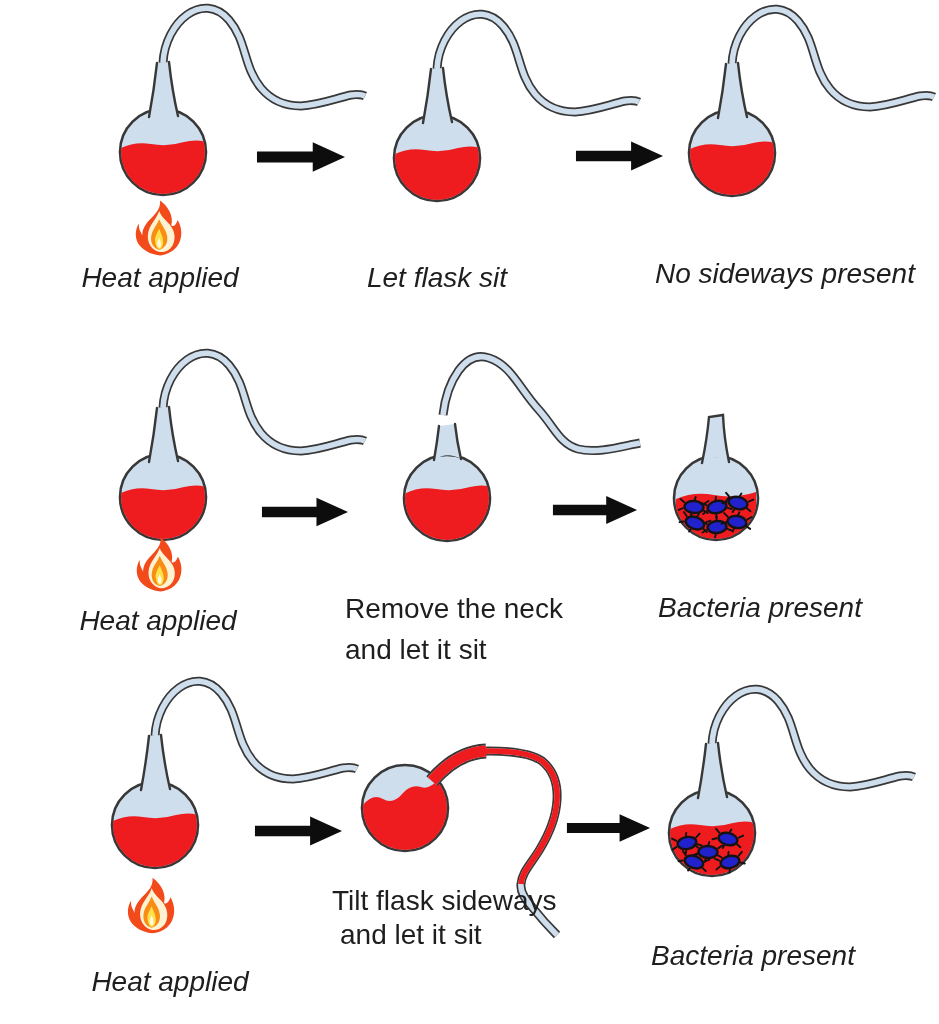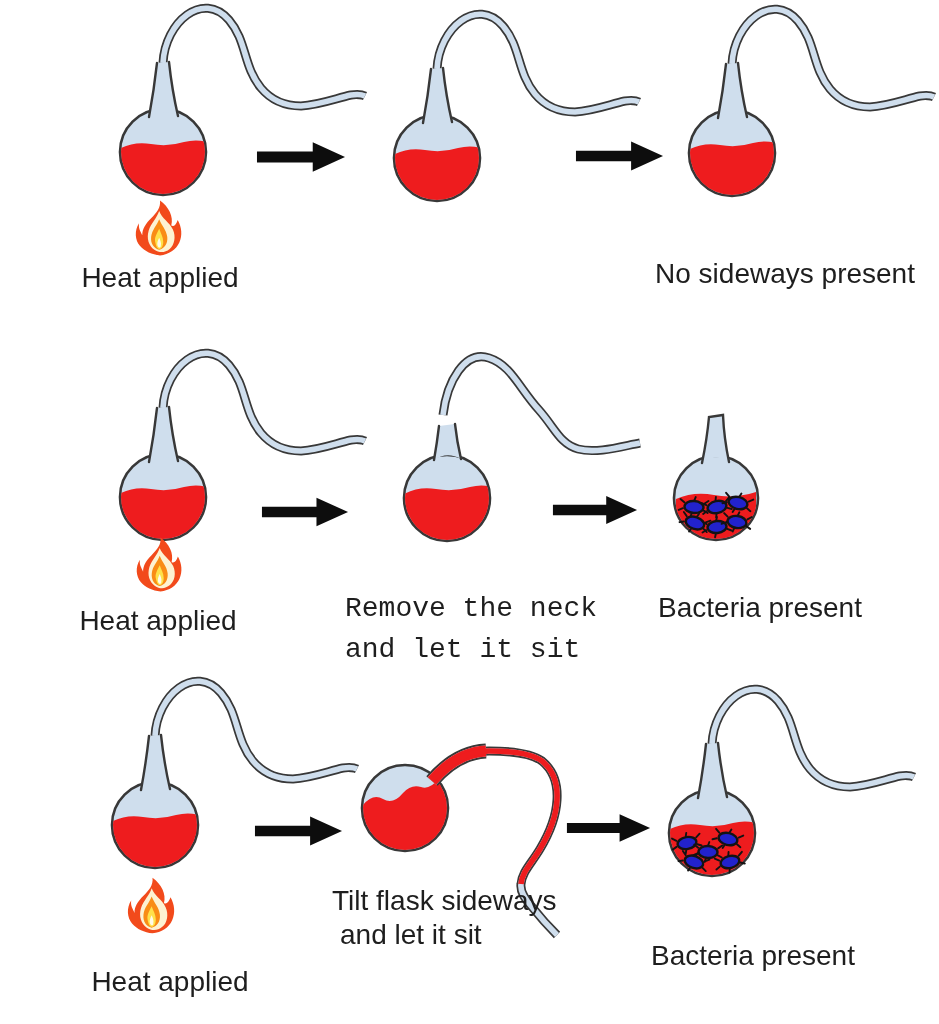--- a/index.html
+++ b/index.html
@@ -39,21 +39,21 @@
   .arrow{fill:var(--arrow);}
 
   
   .lbl{
     position:absolute;
     font-size:28px;
     line-height:1.2;
     color:var(--text);
     white-space:nowrap;
   }
-  .lbl.center{text-align:center;}
+  .lbl.center{text-align:center;font-style:italic;}
   .lbl .line2{display:block;}
   .lbl.lh35 .line2{margin-top:7px;}
   .indent8{padding-left:8px;}
 </style>
 </head>
 <body>
 
 <div class="stage">
 
   <svg class="scene" width="939" height="1024" viewBox="0 0 939 1024">
@@ -153,24 +153,25 @@
 
     <use href="#flask-intact" x="105" y="675" width="262" height="205"></use>
     <use href="#flame" x="123" y="876" width="59" height="59"></use>
     <use href="#arrow" x="254" y="814" width="89" height="34"></use>
     <use href="#flask-tilted" x="350" y="690" width="220" height="255"></use>
     <use href="#arrow" x="566" y="811" width="85" height="34"></use>
     <use href="#flask-intact-germs" x="662" y="683" width="262" height="205"></use>
   </svg>
 
   <div class="lbl center" style="left:60px;top:261px;width:200px;">Heat applied</div>
+  <div class="lbl center" style="left:337px;top:261px;width:200px;">Let flask sit</div>
   <div class="lbl center" style="left:655px;top:257px;width:260px;">No sideways present</div>
 
   <div class="lbl center" style="left:58px;top:604px;width:200px;">Heat applied</div>
-  <div class="lbl lh35" style="left:345px;top:592px;font-family:Liberation Mono, monospace;">
+  <div class="lbl lh35" style="left:345px;top:592px;">
     <span>Remove the neck</span>
     <span class="line2">and let it sit</span>
   </div>
   <div class="lbl center" style="left:650px;top:591px;width:220px;">Bacteria present</div>
 
   <div class="lbl center" style="left:70px;top:965px;width:200px;">Heat applied</div>
   <div class="lbl" style="left:332px;top:884px;">
     <span>Tilt flask sideways</span>
     <span class="line2 indent8">and let it sit</span>
   </div>

